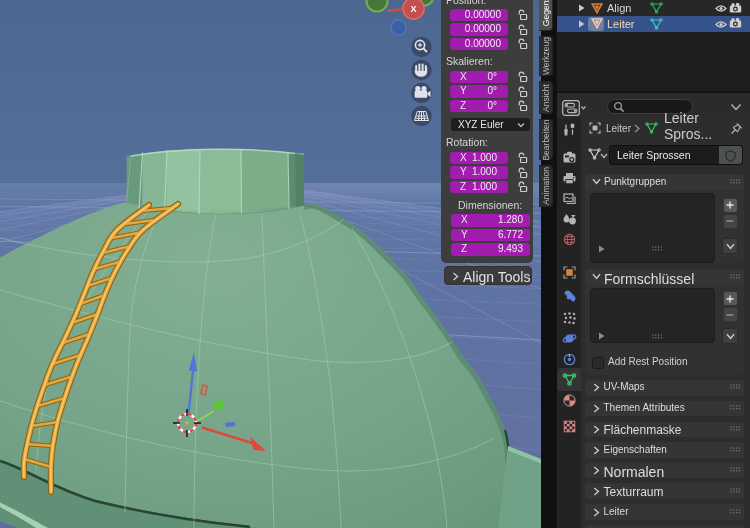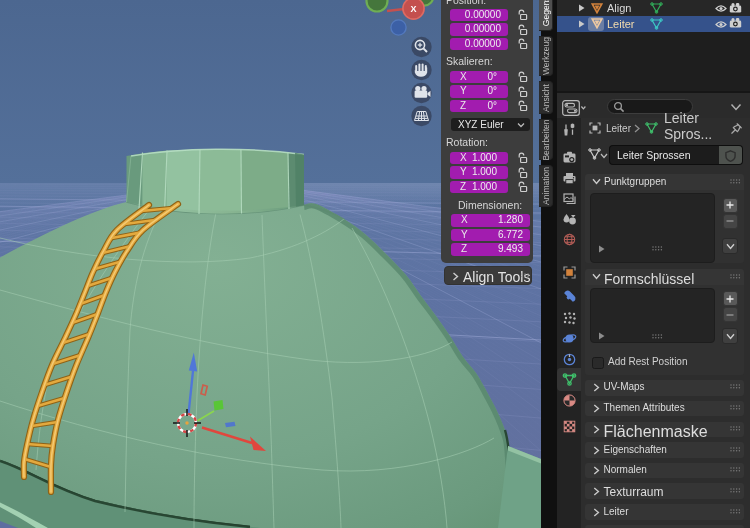--- a/index.html
+++ b/index.html
@@ -1037,21 +1037,21 @@
       <circle cx="3.8" cy="3.8" r="0.75" fill="#787878"></circle>
       <circle cx="6.6" cy="1.0" r="0.75" fill="#787878"></circle>
       <circle cx="6.6" cy="3.8" r="0.75" fill="#787878"></circle>
       <circle cx="9.399999999999999" cy="1.0" r="0.75" fill="#787878"></circle>
       <circle cx="9.399999999999999" cy="3.8" r="0.75" fill="#787878"></circle>
     </svg>
     <div class="abs" style="left:584.5px;top:421.5px;width:159px;height:15.7px;background:#353535;border-radius:3px"></div>
     <svg class="abs" style="left:592.5px;top:425.0px" width="7" height="9" viewBox="0 0 7 9">
       <path d="M1.3,1 L5.4,4.5 L1.3,8" fill="none" stroke="#c9c9c9" stroke-width="1.4"></path>
     </svg>
-    <span class="abs" style="left:603.5px;top:423.0px;font-size:16px;color:#dddddd">Flächenmaske</span>
+    <span class="abs" style="left:603.5px;top:423.0px;font-size:12px;color:#dddddd">Flächenmaske</span>
     <svg class="abs" style="left:729.5px;top:426.0px" width="11" height="7" viewBox="0 0 11 7">
       <circle cx="1.0" cy="1.0" r="0.75" fill="#787878"></circle>
       <circle cx="1.0" cy="3.8" r="0.75" fill="#787878"></circle>
       <circle cx="3.8" cy="1.0" r="0.75" fill="#787878"></circle>
       <circle cx="3.8" cy="3.8" r="0.75" fill="#787878"></circle>
       <circle cx="6.6" cy="1.0" r="0.75" fill="#787878"></circle>
       <circle cx="6.6" cy="3.8" r="0.75" fill="#787878"></circle>
       <circle cx="9.399999999999999" cy="1.0" r="0.75" fill="#787878"></circle>
       <circle cx="9.399999999999999" cy="3.8" r="0.75" fill="#787878"></circle>
     </svg>
@@ -1067,21 +1067,21 @@
       <circle cx="3.8" cy="3.8" r="0.75" fill="#787878"></circle>
       <circle cx="6.6" cy="1.0" r="0.75" fill="#787878"></circle>
       <circle cx="6.6" cy="3.8" r="0.75" fill="#787878"></circle>
       <circle cx="9.399999999999999" cy="1.0" r="0.75" fill="#787878"></circle>
       <circle cx="9.399999999999999" cy="3.8" r="0.75" fill="#787878"></circle>
     </svg>
     <div class="abs" style="left:584.5px;top:462.8px;width:159px;height:15.7px;background:#353535;border-radius:3px"></div>
     <svg class="abs" style="left:592.5px;top:466.3px" width="7" height="9" viewBox="0 0 7 9">
       <path d="M1.3,1 L5.4,4.5 L1.3,8" fill="none" stroke="#c9c9c9" stroke-width="1.4"></path>
     </svg>
-    <span class="abs" style="left:603.5px;top:464.3px;font-size:10px;color:#dddddd">Normalen</span>
+    <span class="abs" style="left:603.5px;top:464.3px;font-size:14px;color:#dddddd">Normalen</span>
     <svg class="abs" style="left:729.5px;top:467.3px" width="11" height="7" viewBox="0 0 11 7">
       <circle cx="1.0" cy="1.0" r="0.75" fill="#787878"></circle>
       <circle cx="1.0" cy="3.8" r="0.75" fill="#787878"></circle>
       <circle cx="3.8" cy="1.0" r="0.75" fill="#787878"></circle>
       <circle cx="3.8" cy="3.8" r="0.75" fill="#787878"></circle>
       <circle cx="6.6" cy="1.0" r="0.75" fill="#787878"></circle>
       <circle cx="6.6" cy="3.8" r="0.75" fill="#787878"></circle>
       <circle cx="9.399999999999999" cy="1.0" r="0.75" fill="#787878"></circle>
       <circle cx="9.399999999999999" cy="3.8" r="0.75" fill="#787878"></circle>
     </svg>

